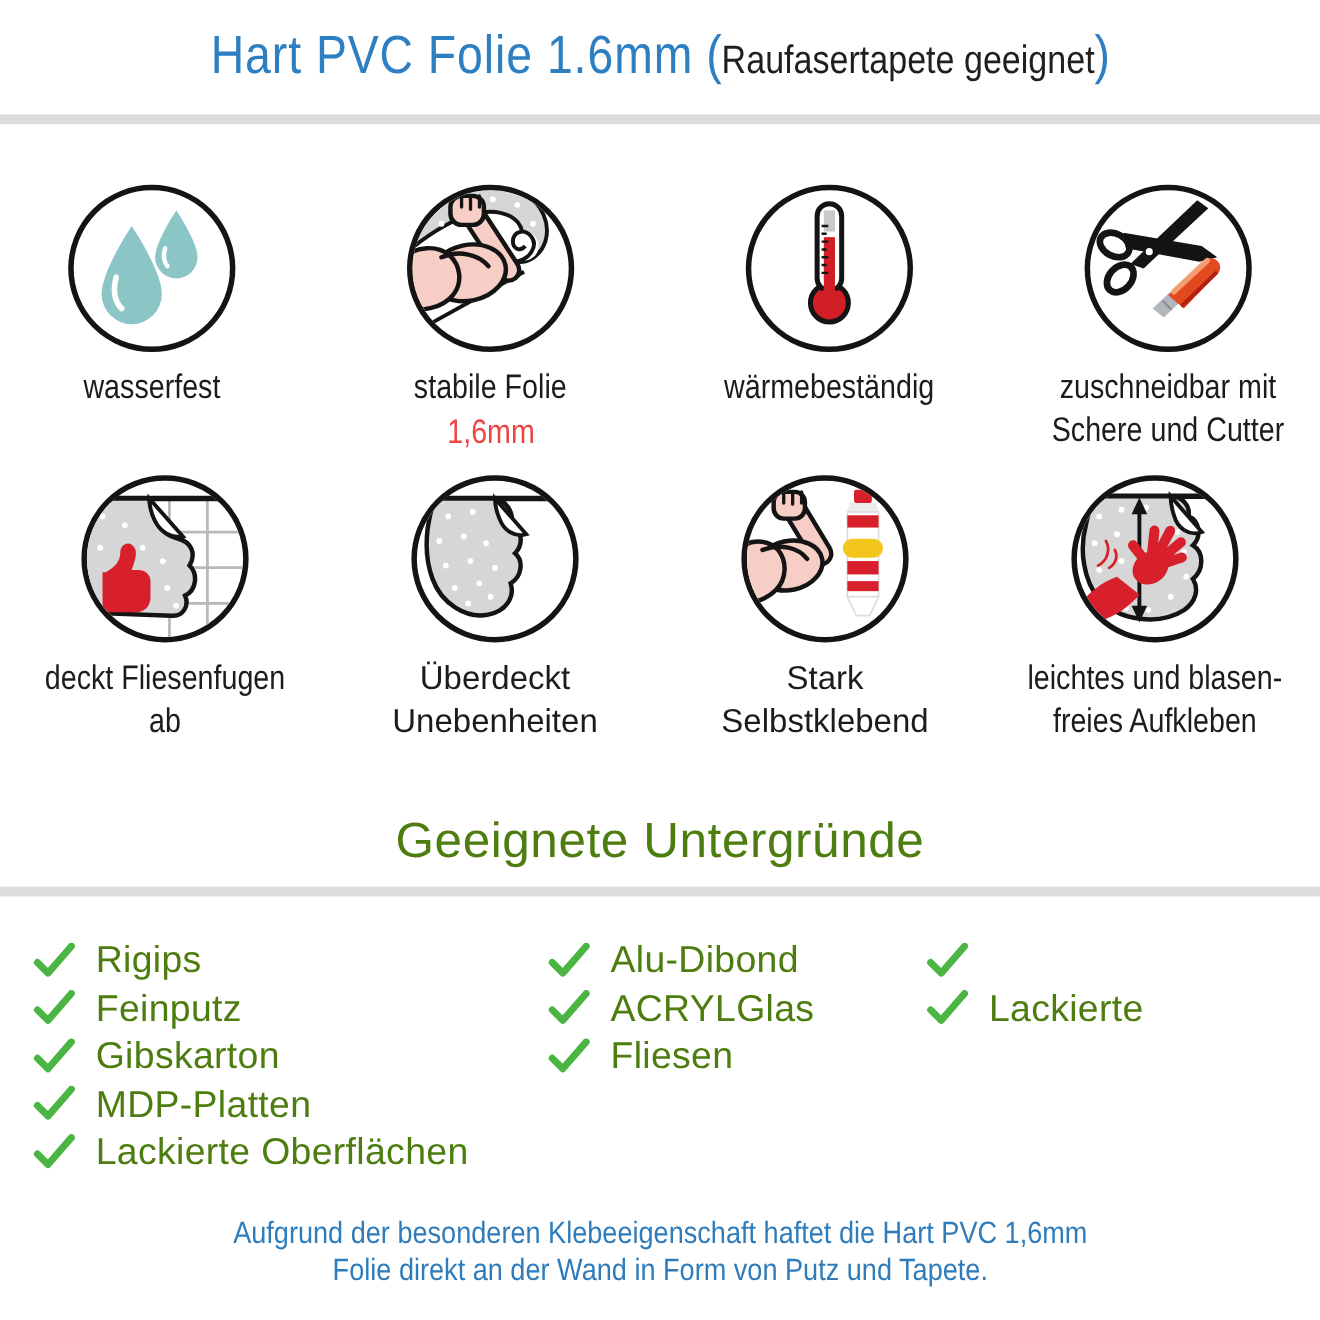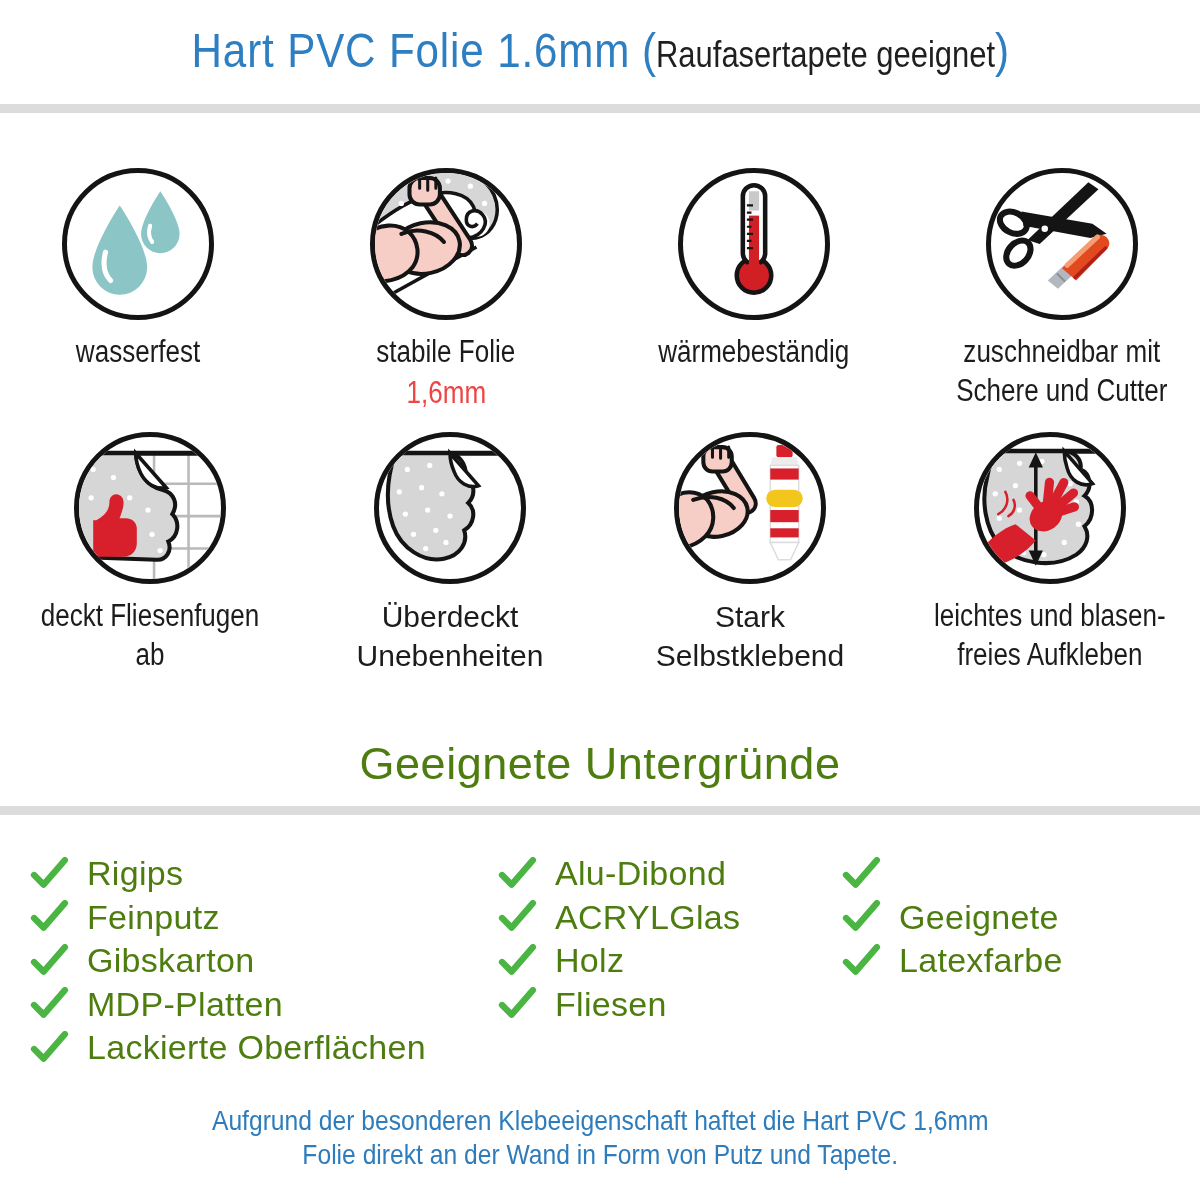--- a/index.html
+++ b/index.html
@@ -316,47 +316,35 @@
     <div class="surface-item">
       <svg class="check" viewBox="0 0 36 32">
           <polyline points="3,17 12,26 32,3" fill="none" stroke="#4bb543" stroke-width="6" stroke-linecap="round" stroke-linejoin="round"></polyline>
         </svg>
       <span>ACRYLGlas</span>
     </div>
     <div class="surface-item">
       <svg class="check" viewBox="0 0 36 32">
           <polyline points="3,17 12,26 32,3" fill="none" stroke="#4bb543" stroke-width="6" stroke-linecap="round" stroke-linejoin="round"></polyline>
         </svg>
-      <span>Holz</span>
-    </div>
-    <div class="surface-item">
-      <svg class="check" viewBox="0 0 36 32">
-          <polyline points="3,17 12,26 32,3" fill="none" stroke="#4bb543" stroke-width="6" stroke-linecap="round" stroke-linejoin="round"></polyline>
-        </svg>
       <span>Fliesen</span>
     </div>
   </div>
 
   <div class="surfaces-col col-3">
     <div class="surface-item">
       <svg class="check" viewBox="0 0 36 32">
           <polyline points="3,17 12,26 32,3" fill="none" stroke="#4bb543" stroke-width="6" stroke-linecap="round" stroke-linejoin="round"></polyline>
         </svg>
     </div>
     <div class="surface-item">
       <svg class="check" viewBox="0 0 36 32">
           <polyline points="3,17 12,26 32,3" fill="none" stroke="#4bb543" stroke-width="6" stroke-linecap="round" stroke-linejoin="round"></polyline>
         </svg>
-      <span>Geeignete</span>
-    </div>
-    <div class="surface-item">
-      <svg class="check" viewBox="0 0 36 32">
-          <polyline points="3,17 12,26 32,3" fill="none" stroke="#4bb543" stroke-width="6" stroke-linecap="round" stroke-linejoin="round"></polyline>
-        </svg>
-      <span>Latexfarbe</span>
+      <span>Lackierte</span>
     </div>
   </div>
 
   <div class="footer">
     <span class="footer-inner">
       <div>Aufgrund der besonderen Klebeeigenschaft haftet die Hart PVC 1,6mm</div>
       <div>Folie direkt an der Wand in Form von Putz und Tapete.</div>
     </span>
   </div>
 

